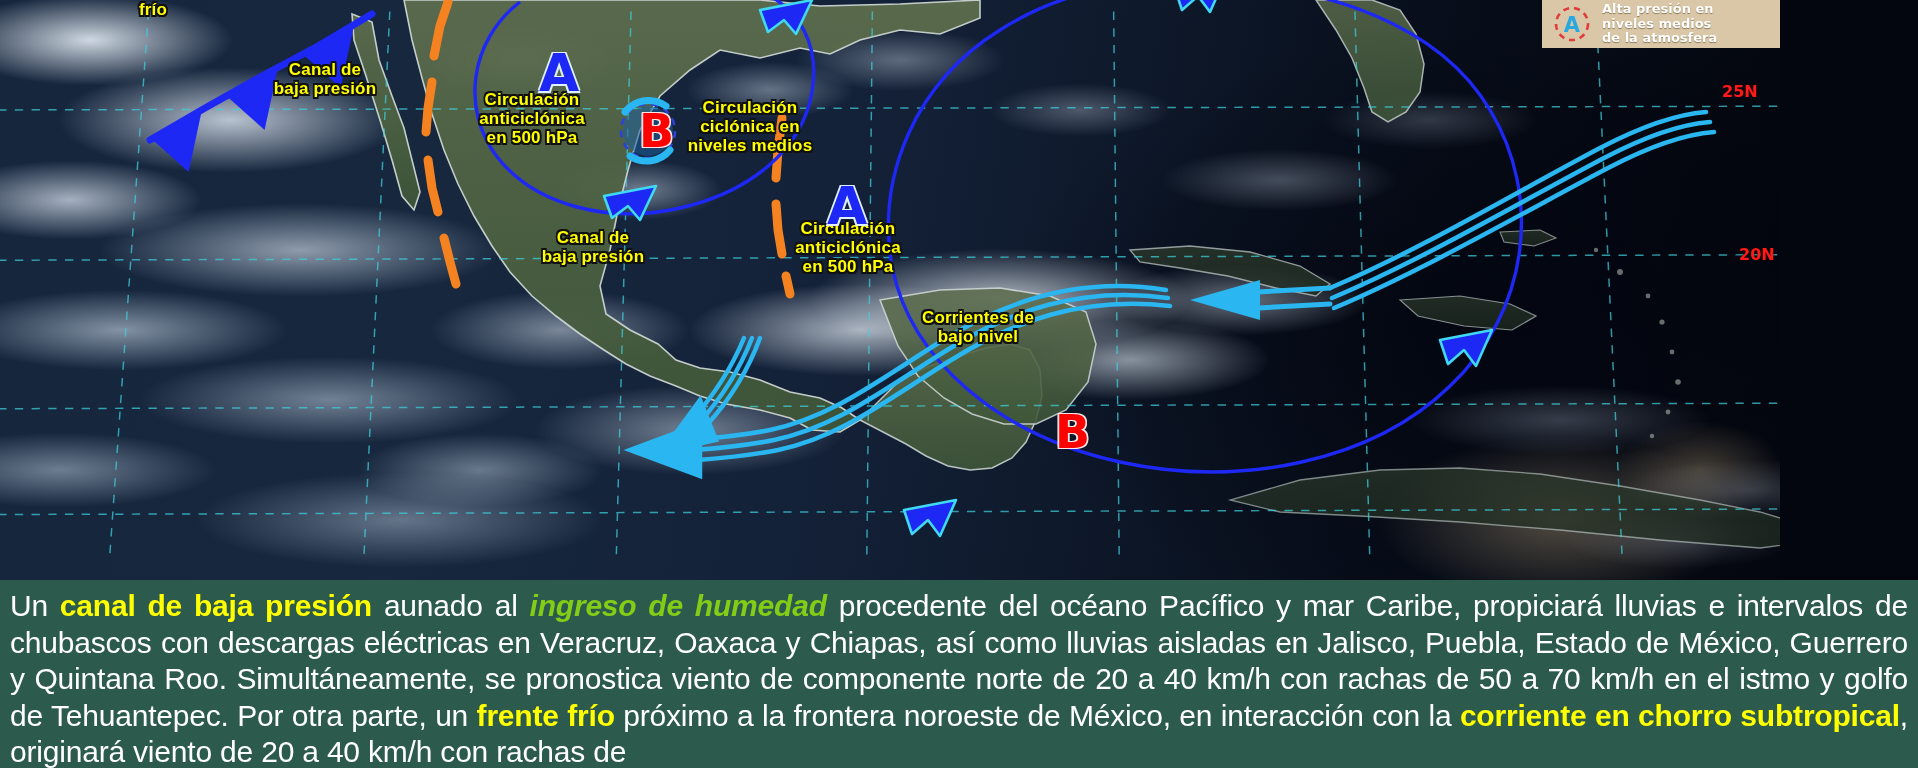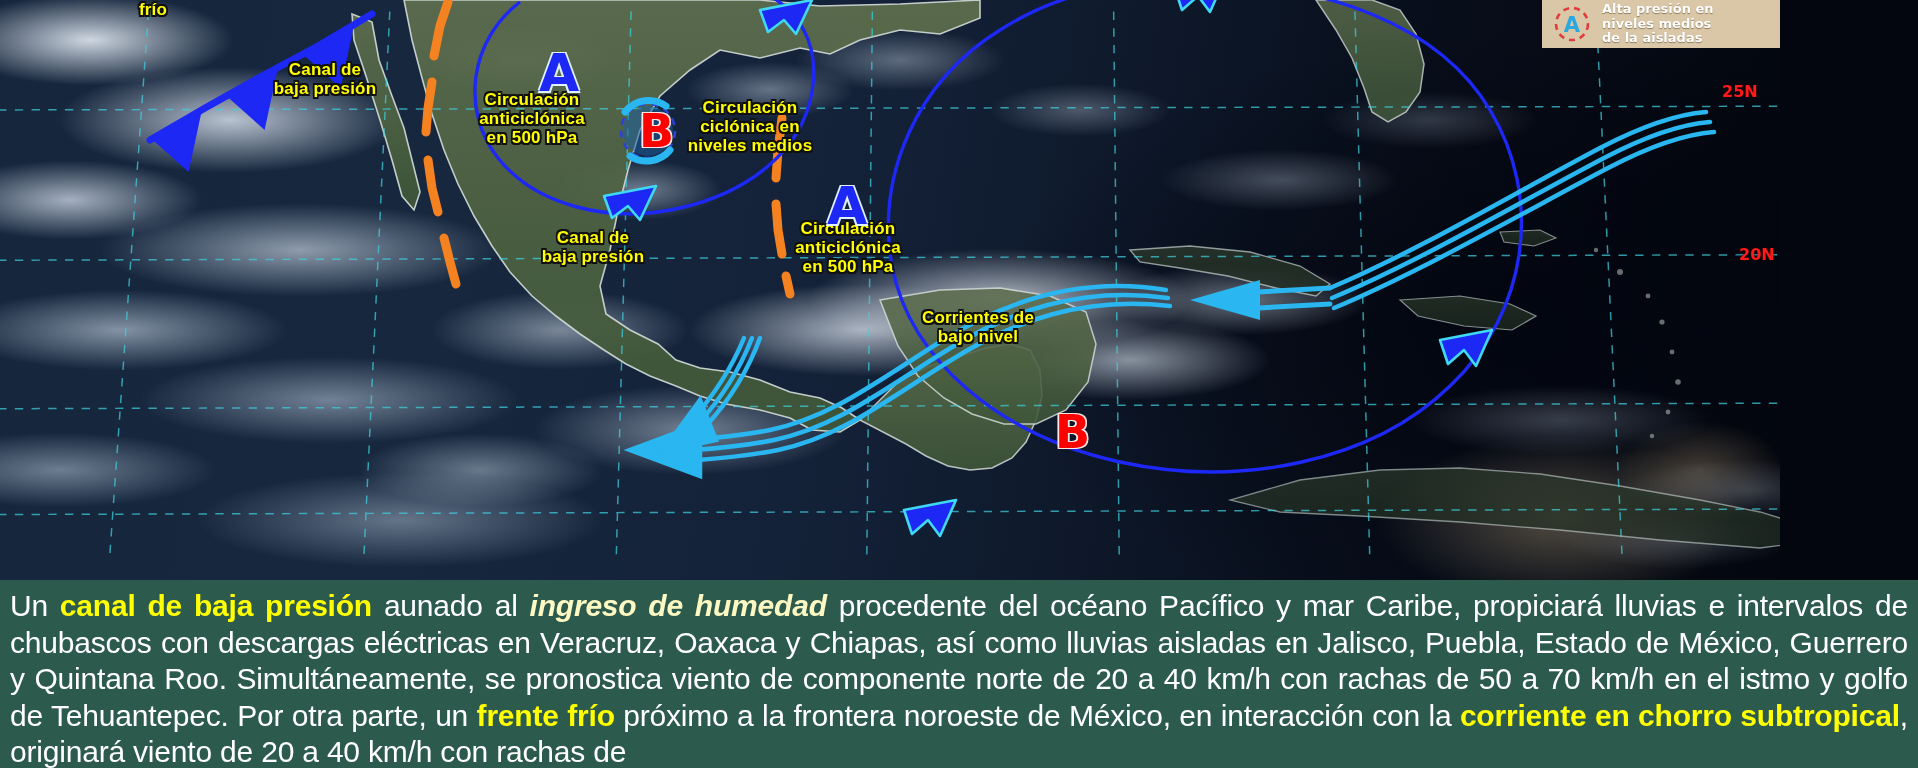--- a/index.html
+++ b/index.html
@@ -80,21 +80,21 @@
   #legend .leg-text{color:#ffffff;font-size:13px;line-height:14.5px;font-weight:600;
     font-family:"DejaVu Sans",sans-serif;white-space:pre-line;
     text-shadow:0 1px 1px rgba(90,70,40,.6);}
 
   
   #footer{position:absolute;left:0;top:580px;width:1918px;height:188px;background:#2c5b4d;
     box-sizing:border-box;padding:8px 10px 0 10px;overflow:hidden;}
   #forecast{color:#ffffff;font-size:30px;line-height:36.5px;text-align:justify;
     font-family:"Liberation Sans",sans-serif;font-weight:400;letter-spacing:-.2px;}
   #forecast b{color:#ffff00;font-weight:bold;}
-  #forecast i{font-weight:bold;color:#fef9c3;}
+  #forecast i{font-weight:bold;color:#84cc16;}
 </style>
 </head>
 <body>
 
 <div id="stage">
 
   <div id="satellite">
     <div class="cloudfield" id="cl1"></div>
     <div class="cloudfield" id="cl2"></div>
     <div class="cloudfield" id="cl3"></div>
@@ -271,21 +271,21 @@
         <div class="latlabel" style="left: 1812px; top: 507px;">10N</div>
       </div>
 
     <div id="legend">
       <svg width="44" height="44" viewBox="0 0 44 44" xmlns="http://www.w3.org/2000/svg" style="flex:0 0 44px;">
         <circle cx="22" cy="22" r="16" fill="none" stroke="#e03c3c" stroke-width="2.6" stroke-dasharray="6 5"></circle>
         <text x="22" y="30" text-anchor="middle" font-family="DejaVu Sans, sans-serif" font-size="21" font-weight="bold" fill="#2aa8e0">A</text>
       </svg>
       <div class="leg-text">Alta presión en
 niveles medios
-de la aisladas</div>
+de la atmosfera</div>
     </div>
   </div>
 
   <div id="footer">
     <div id="forecast"><span>Un </span><b>canal de baja presión</b><span> aunado al </span><i>ingreso de humedad</i><span> procedente del océano Pacífico y mar Caribe, propiciará lluvias e intervalos de chubascos con descargas eléctricas en Veracruz, Oaxaca y Chiapas, así como lluvias aisladas en Jalisco, Puebla, Estado de México, Guerrero y Quintana Roo. Simultáneamente, se pronostica viento de componente norte de 20 a 40 km/h con rachas de 50 a 70 km/h en el istmo y golfo de Tehuantepec. Por otra parte, un </span><b>frente frío</b><span> próximo a la frontera noroeste de México, en interacción con la </span><b>corriente en chorro subtropical</b><span>, originará viento de 20 a 40 km/h con rachas de</span></div>
   </div>
 
 </div>
 
 </body></html>

